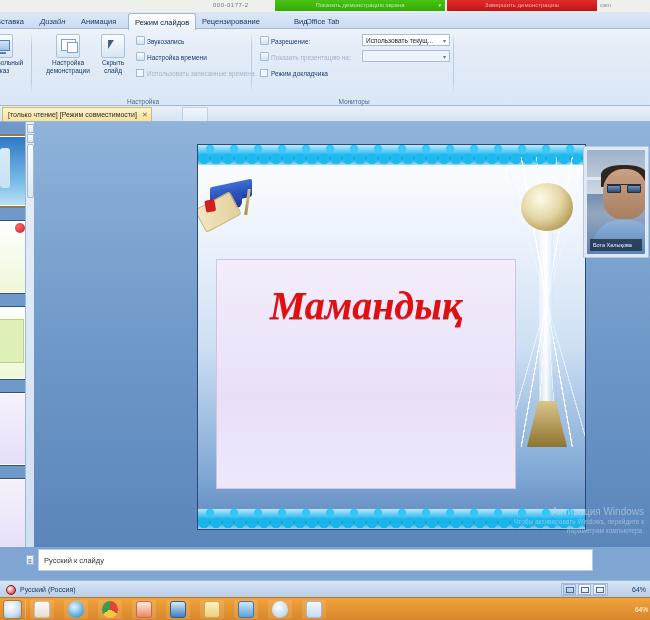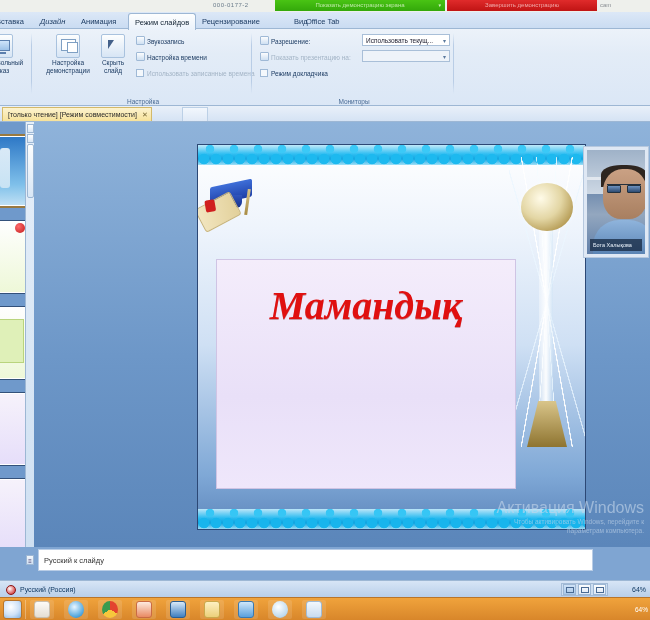--- a/index.html
+++ b/index.html
@@ -304,21 +304,21 @@
     background:rgba(18,34,58,.72); color:#eaf2fb;
     font-size:5.5px; line-height:12px; padding-left:3px;
     white-space:nowrap; overflow:hidden;
   }
 
   
   .watermark{
     position:absolute; right:6px; bottom:12px; width:160px;
     text-align:right; color:#c4d6ea; opacity:.62;
   }
-  .watermark .w1{ font-size:16px;margin-top:48px; }
+  .watermark .w1{ font-size:10px;margin-top:48px; }
   .watermark .w2{ font-size:6.5px; line-height:8.5px; margin-top:1px; }
 
   
   .notespane{
     position:absolute; left:0; top:547px; width:650px; height:33px;
     background:#7fa5d2;
   }
   .notes-inner{
     position:absolute; left:38px; top:2px; width:555px; height:22px;
     background:#fff; border:1px solid #b9cde6;

